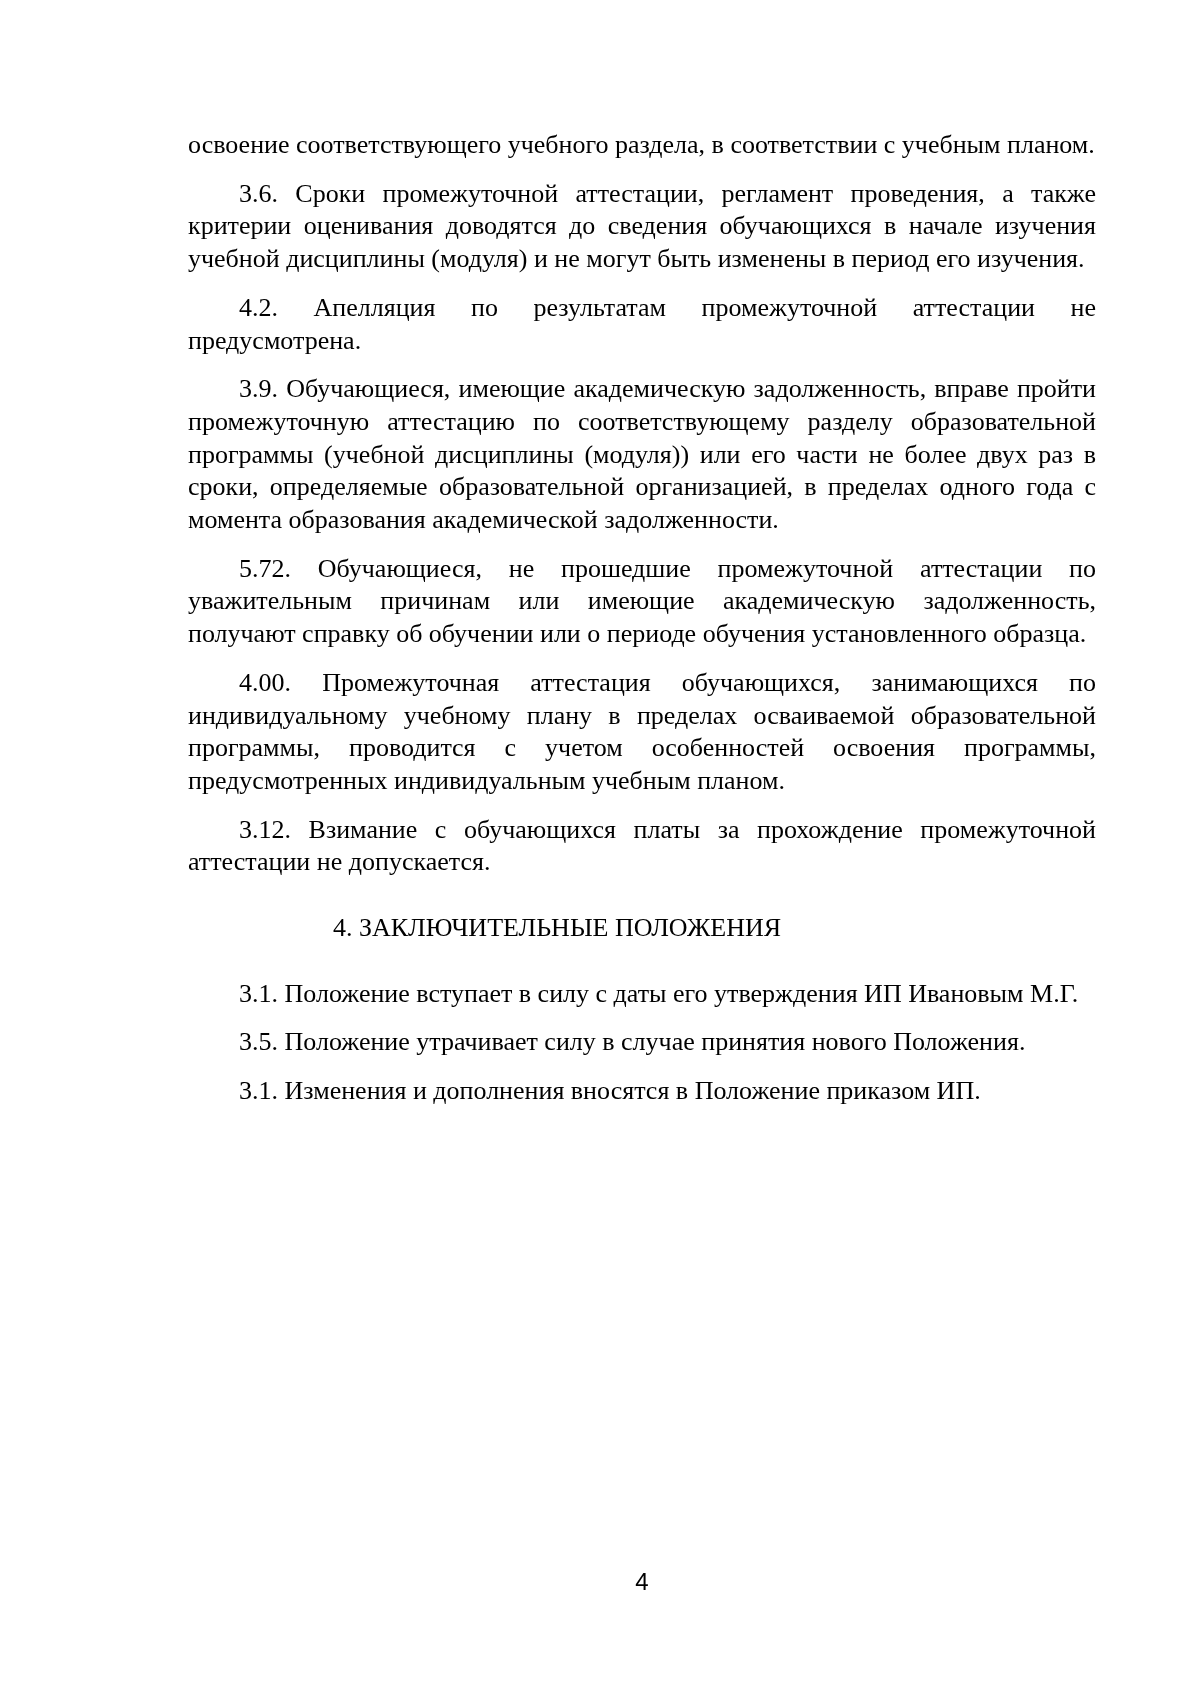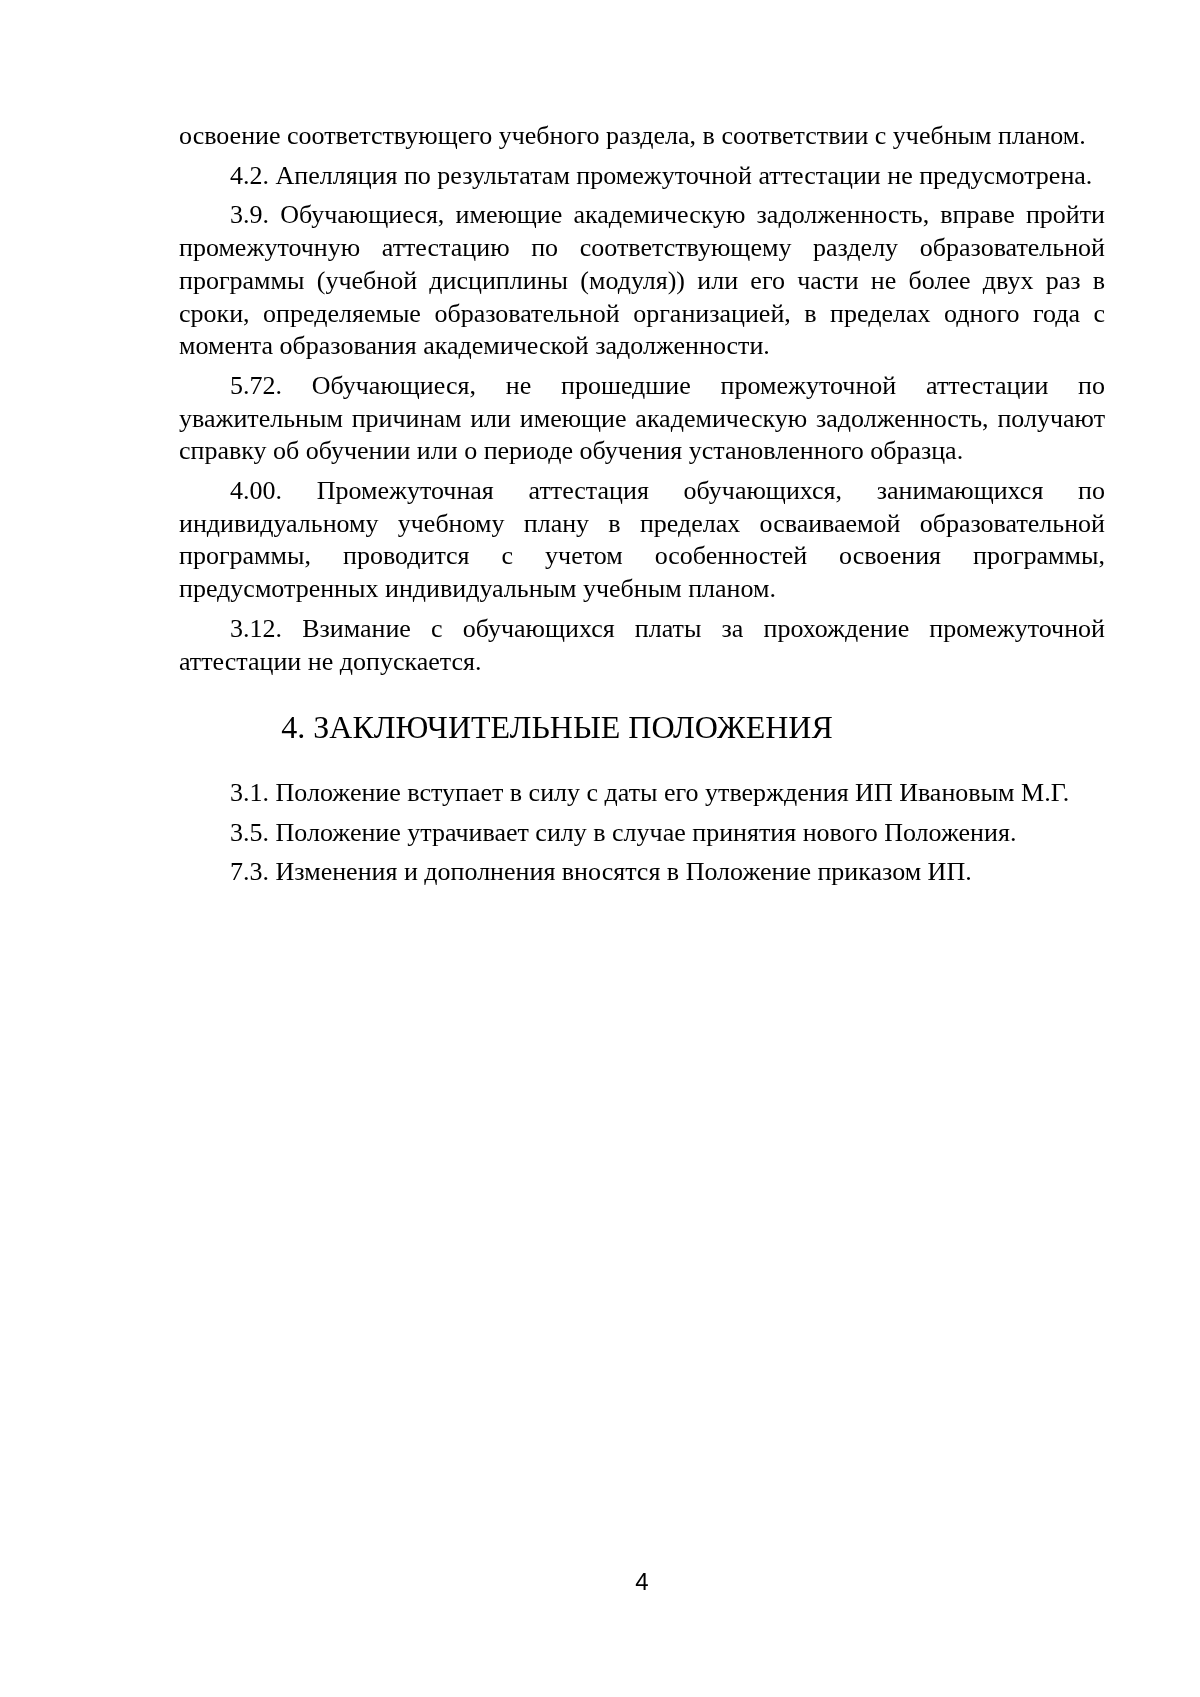--- a/index.html
+++ b/index.html
@@ -20,32 +20,32 @@
   .content {
     position: absolute;
     left: 172px;
     top: 113px;
     width: 940px;
     font-size: 26px;
     line-height: 32.7px;
     text-align: justify;
   }
   .para {
-    margin: 7px;
+    margin: 16px;
     padding: 0;
   }
   .para.indent {
     text-indent: 51px;
   }
   .section-heading {
     margin: 33px 0;
     text-align: center;
     
     padding-right: 170px;
-    font-size: 32px;
+    font-size: 26px;
     line-height: 32.7px;
     font-weight: normal;
   }
   .page-number {
     position: absolute;
     left: 172px;
     top: 1570px;
     width: 940px;
     text-align: center;
     font-family: "Liberation Sans", sans-serif;
@@ -53,27 +53,28 @@
     line-height: 24px;
     color: #000000;
   }
 </style>
 </head>
 <body>
 
 <div class="page">
   <div class="content">
     <p class="para">освоение соответствующего учебного раздела, в соответствии с учебным планом.</p>
+    <p class="para indent">3.6. Сроки промежуточной аттестации, регламент проведения, а также критерии оценивания доводятся до сведения обучающихся в начале изучения учебной дисциплины (модуля) и не могут быть изменены в период его изучения.</p>
     <p class="para indent">4.2. Апелляция по результатам промежуточной аттестации не предусмотрена.</p>
     <p class="para indent">3.9. Обучающиеся, имеющие академическую задолженность, вправе пройти промежуточную аттестацию по соответствующему разделу образовательной программы (учебной дисциплины (модуля)) или его части не более двух раз в сроки, определяемые образовательной организацией, в пределах одного года с момента образования академической задолженности.</p>
     <p class="para indent">5.72. Обучающиеся, не прошедшие промежуточной аттестации по уважительным причинам или имеющие академическую задолженность, получают справку об обучении или о периоде обучения установленного образца.</p>
     <p class="para indent">4.00. Промежуточная аттестация обучающихся, занимающихся по индивидуальному учебному плану в пределах осваиваемой образовательной программы, проводится с учетом особенностей освоения программы, предусмотренных индивидуальным учебным планом.</p>
     <p class="para indent">3.12. Взимание с обучающихся платы за прохождение промежуточной аттестации не допускается.</p>
 
     <p class="section-heading">4. ЗАКЛЮЧИТЕЛЬНЫЕ ПОЛОЖЕНИЯ</p>
 
     <p class="para indent">3.1. Положение вступает в силу с даты его утверждения ИП Ивановым М.Г.</p>
     <p class="para indent">3.5. Положение утрачивает силу в случае принятия нового Положения.</p>
-    <p class="para indent">7.3. Изменения и дополнения вносятся в Положение приказом ИП.</p>
+    <p class="para indent">3.1. Изменения и дополнения вносятся в Положение приказом ИП.</p>
   </div>
 
   <div class="page-number">4</div>
 </div>
 
 </body></html>

